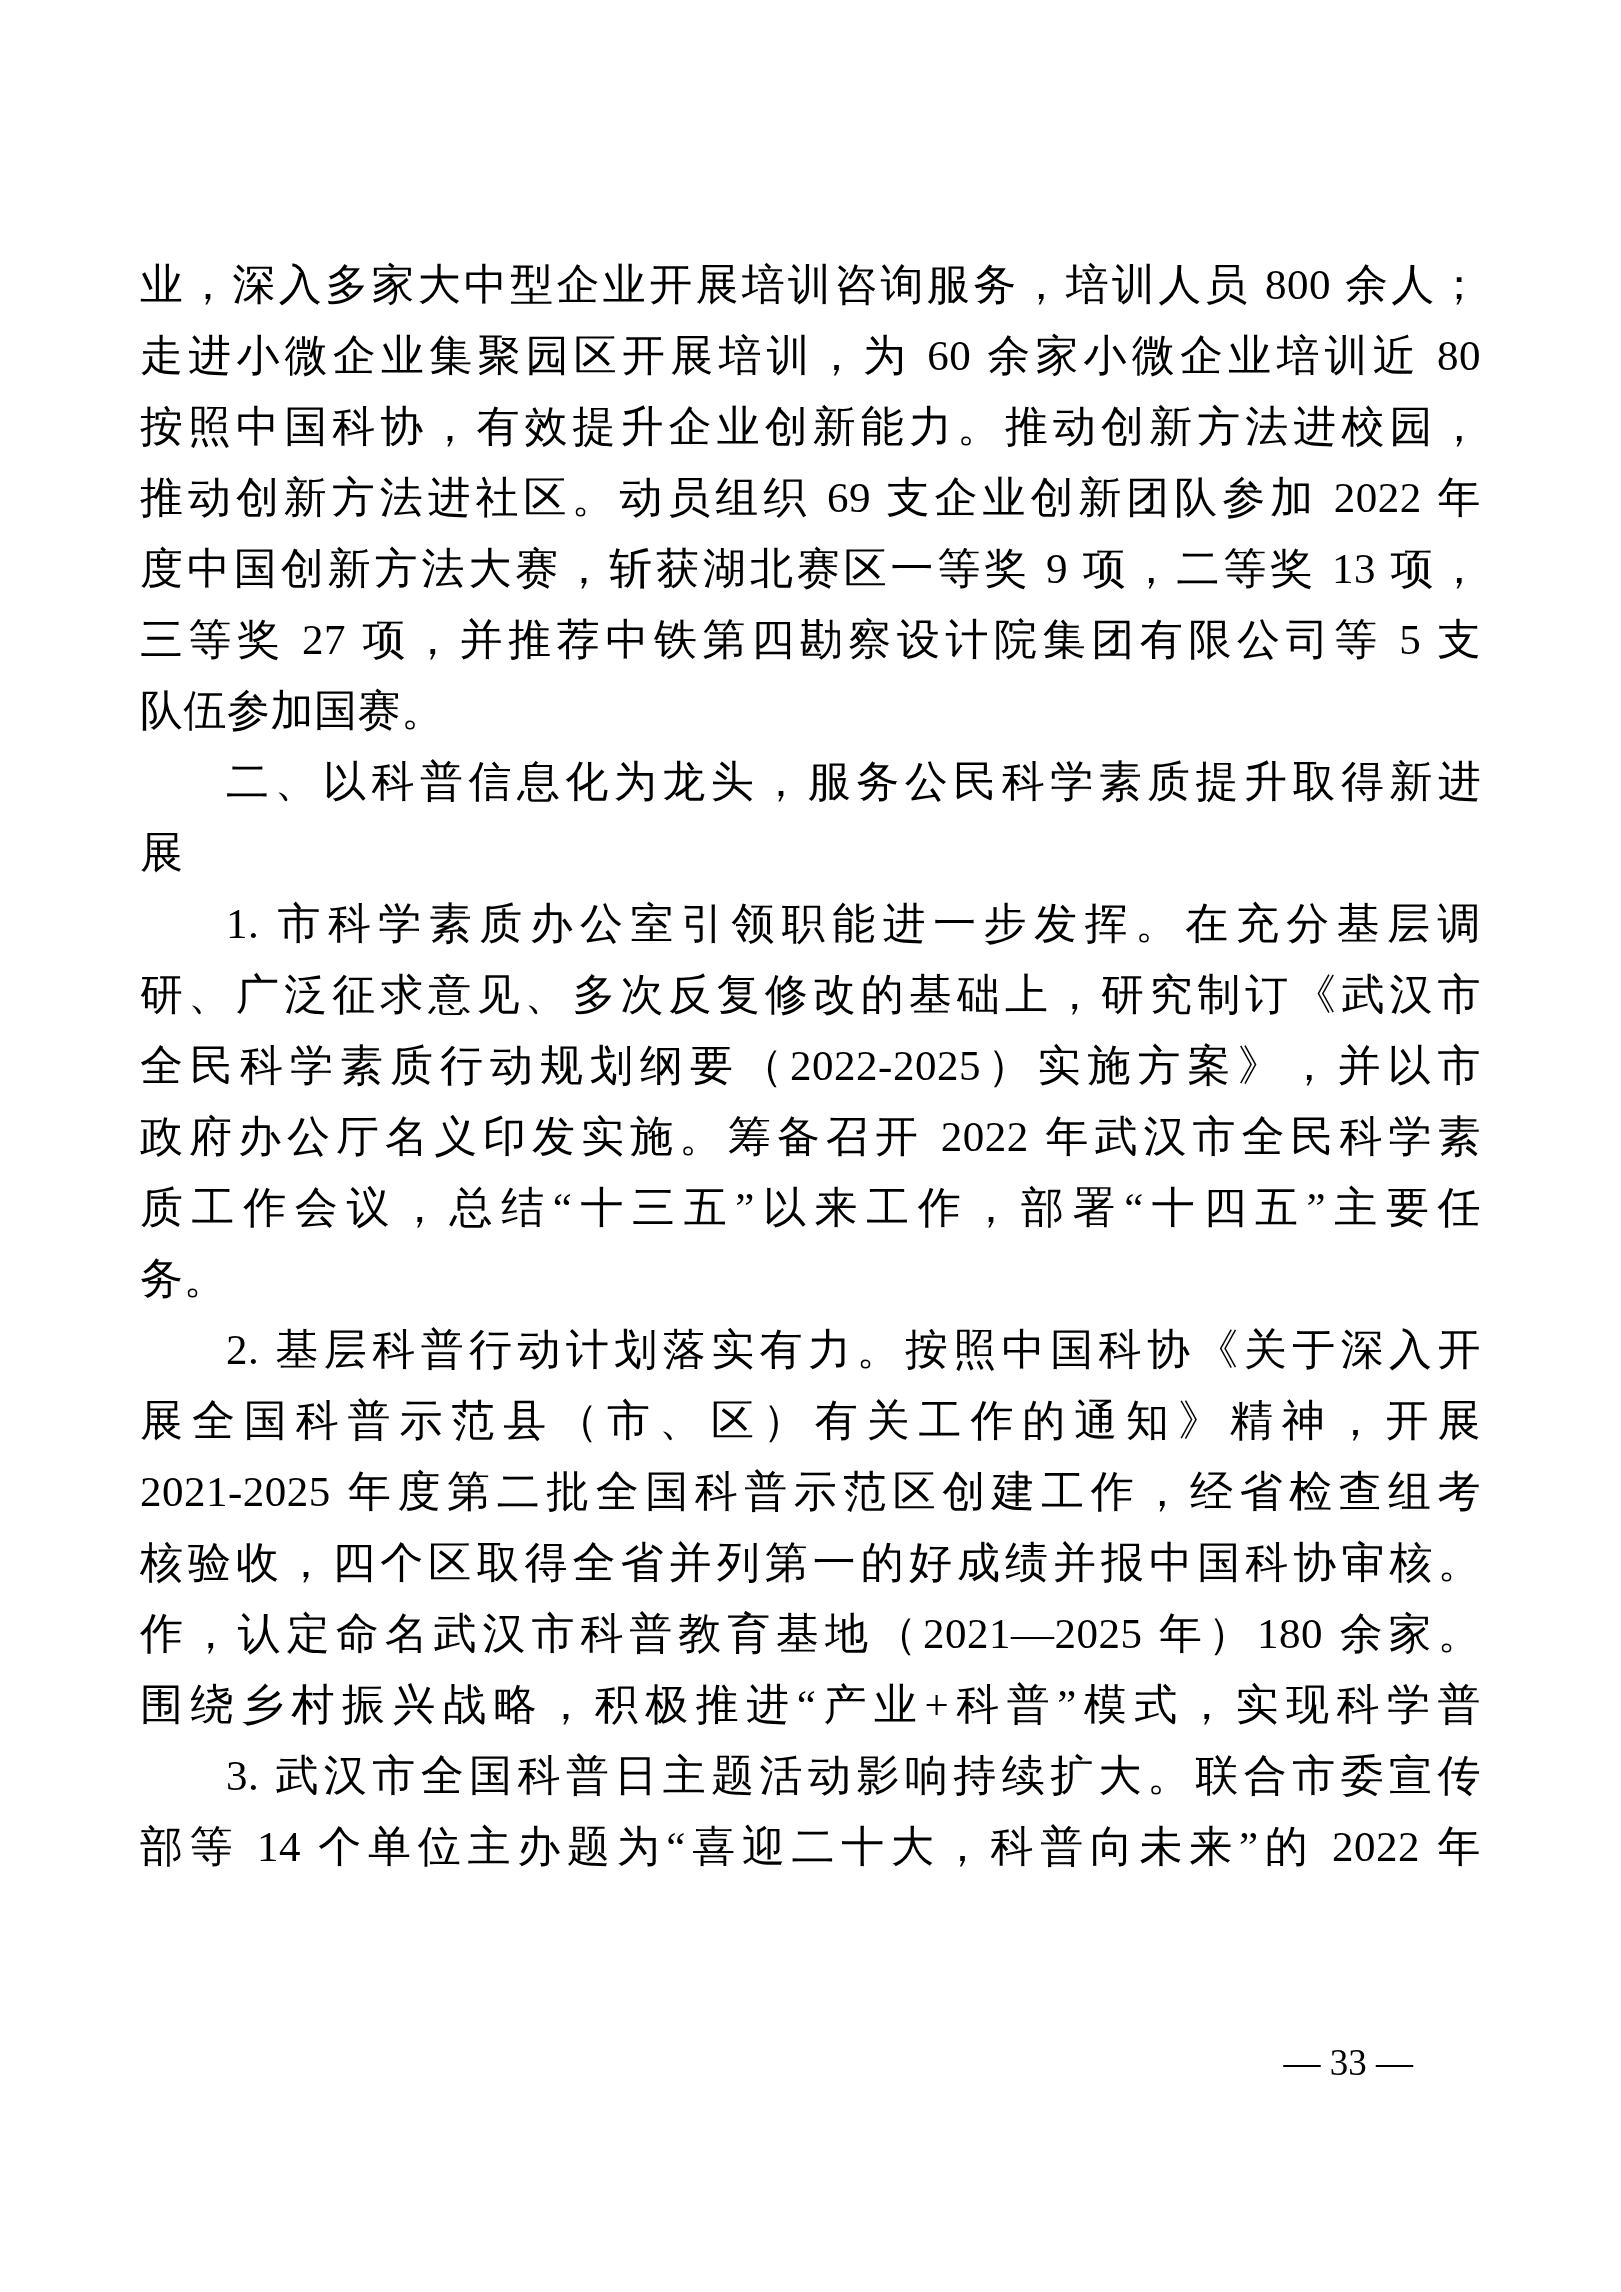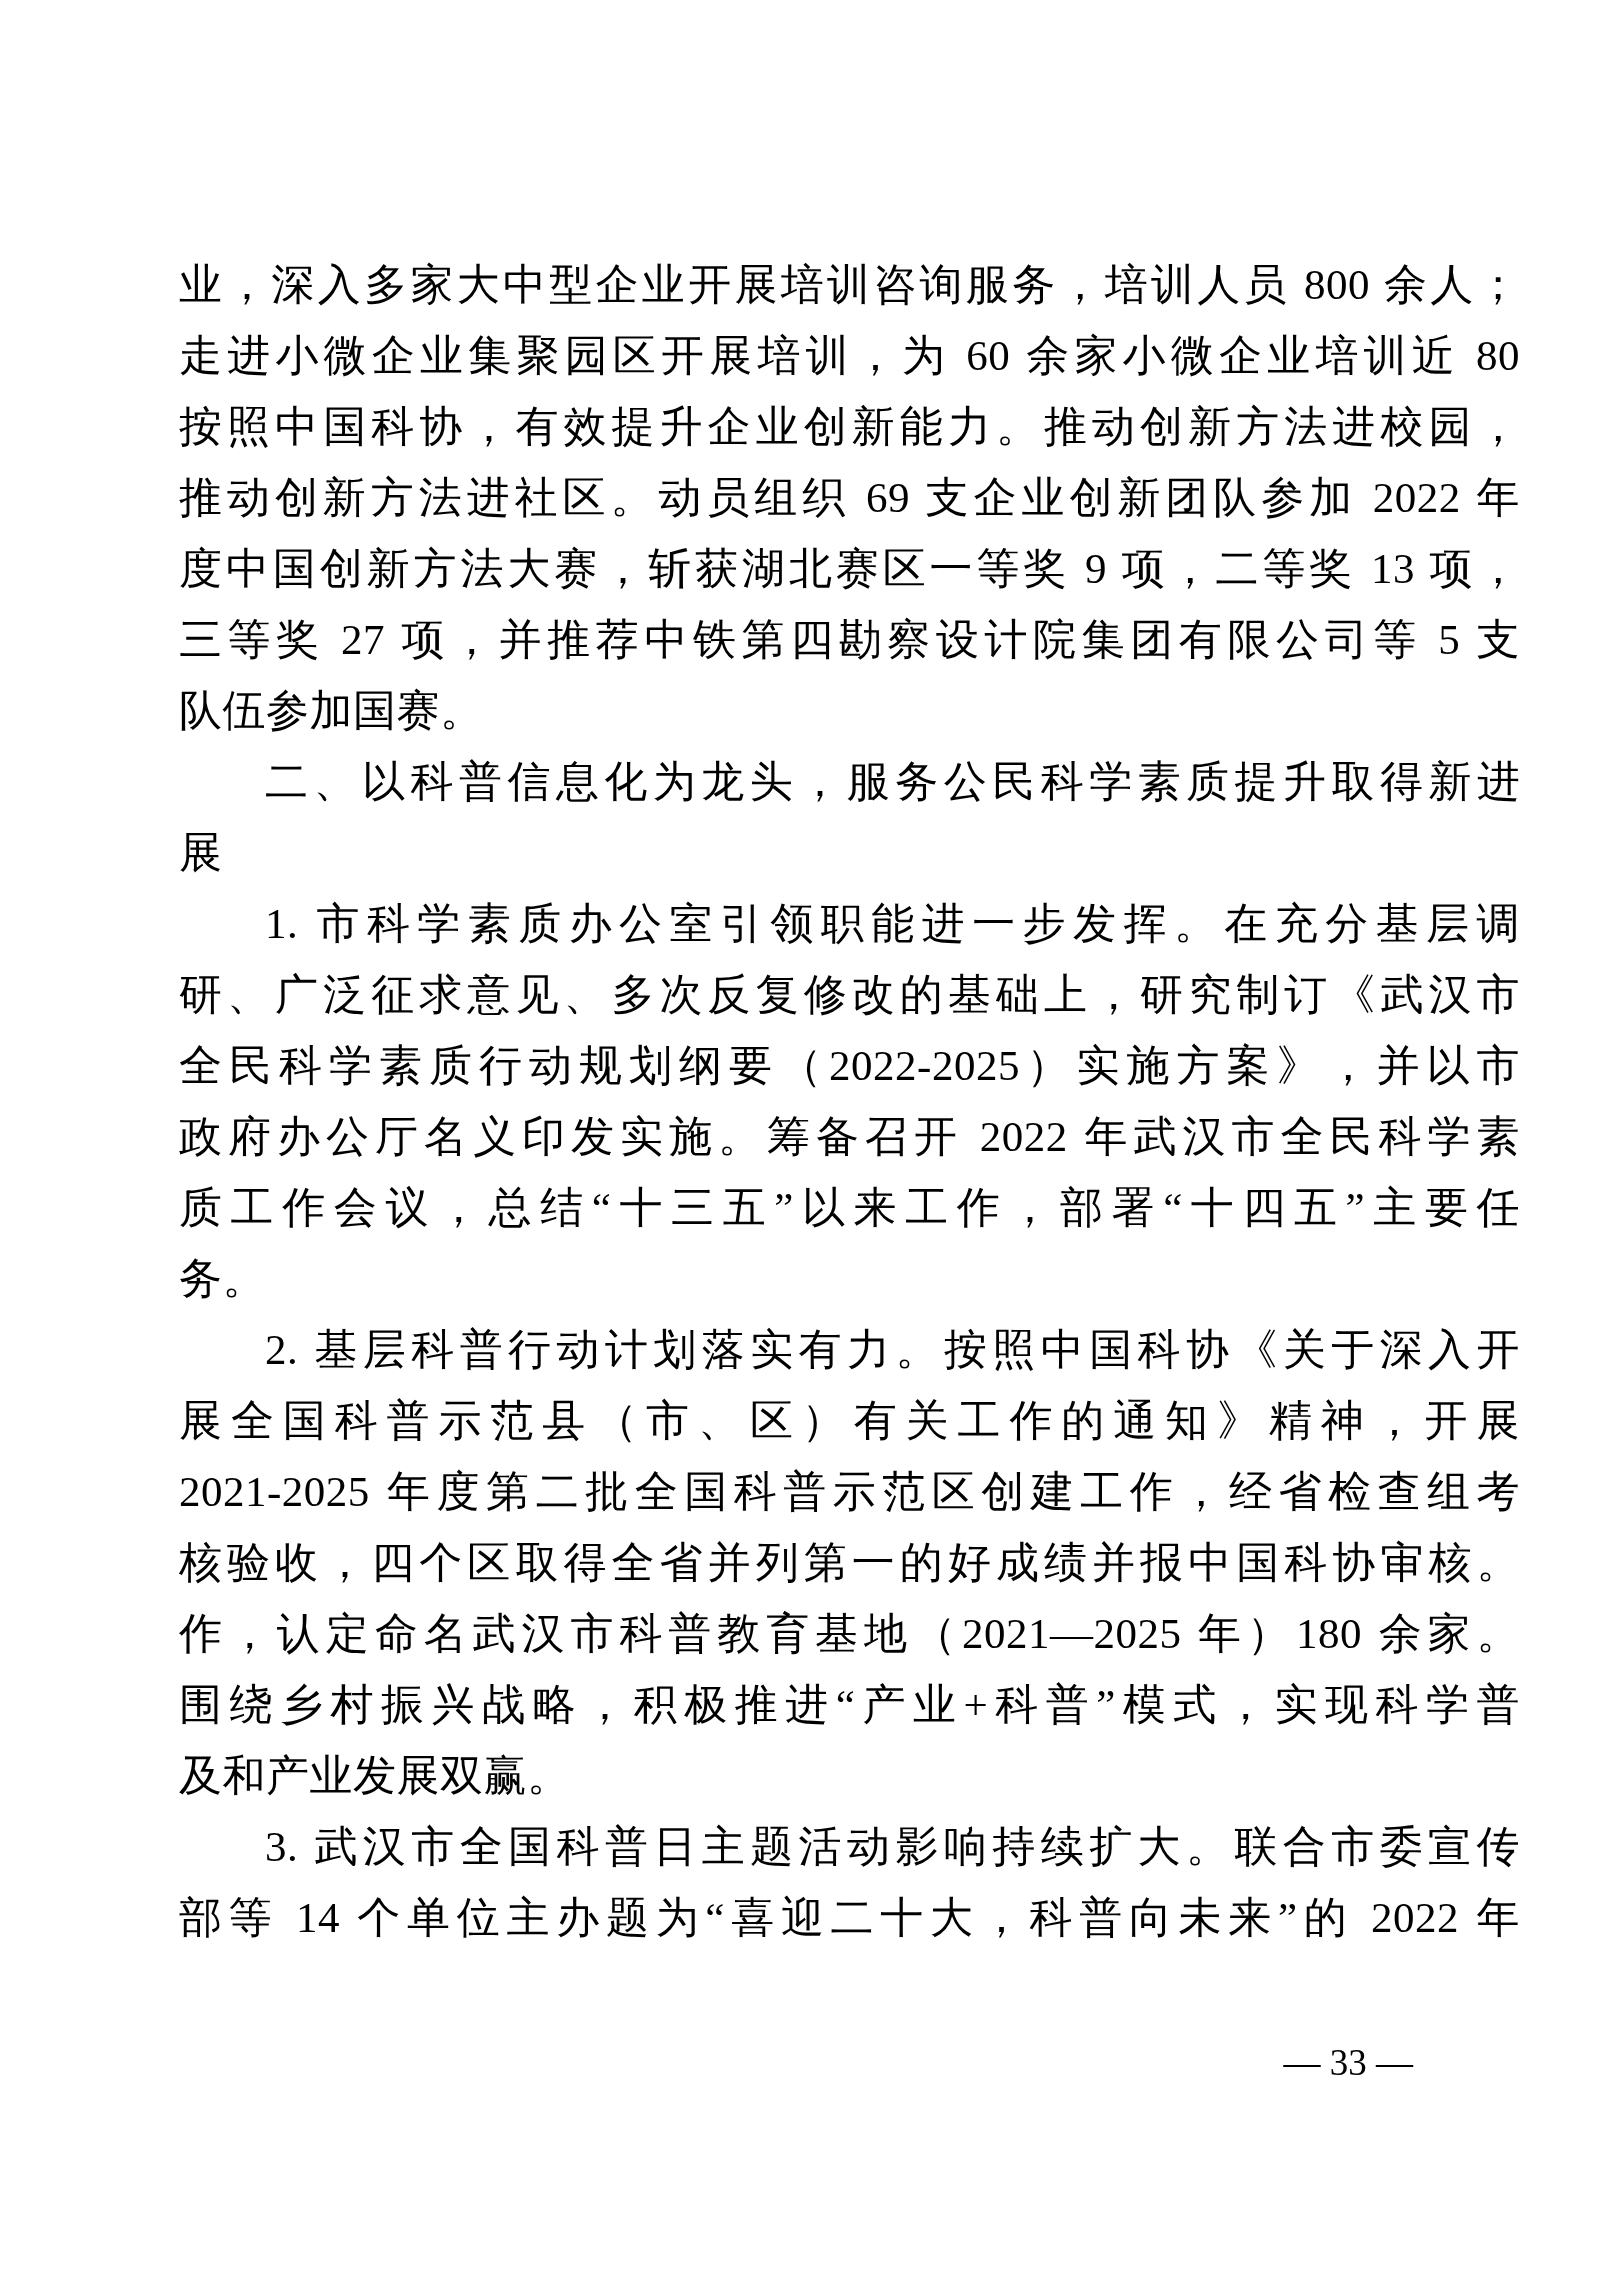--- a/index.html
+++ b/index.html
@@ -15,21 +15,20 @@
     background: #ffffff;
     overflow: hidden;
     font-family: "Liberation Serif", "DejaVu Serif", serif;
     color: #000000;
   }
   .textblock {
     position: absolute;
     left: 140px;
     top: 249px;
     width: 1341px;
-    margin-left: 39px;
   }
   .line {
     height: 71px;
     line-height: 71px;
     font-size: 43px;
     text-align: justify;
     text-align-last: justify;
     text-justify: inter-ideograph;
     letter-spacing: 0.5px;
   }
@@ -73,19 +72,18 @@
     <div class="line">全民科学素质行动规划纲要（2022-2025）实施方案》，并以市</div>
     <div class="line">政府办公厅名义印发实施。筹备召开 2022 年武汉市全民科学素</div>
     <div class="line">质工作会议，总结“十三五”以来工作，部署“十四五”主要任</div>
     <div class="line end">务。</div>
     <div class="line ind">2. 基层科普行动计划落实有力。按照中国科协《关于深入开</div>
     <div class="line">展全国科普示范县（市、区）有关工作的通知》精神，开展</div>
     <div class="line">2021-2025 年度第二批全国科普示范区创建工作，经省检查组考</div>
     <div class="line">核验收，四个区取得全省并列第一的好成绩并报中国科协审核。</div>
     <div class="line">作，认定命名武汉市科普教育基地（2021—2025 年）180 余家。</div>
     <div class="line">围绕乡村振兴战略，积极推进“产业+科普”模式，实现科学普</div>
-    <div class="line end">及和产业发展双赢。</div>
     <div class="line ind">3. 武汉市全国科普日主题活动影响持续扩大。联合市委宣传</div>
     <div class="line">部等 14 个单位主办题为“喜迎二十大，科普向未来”的 2022 年</div>
   </div>
   <div class="footer">— 33 —</div>
 </div>
 
 
 </body></html>

